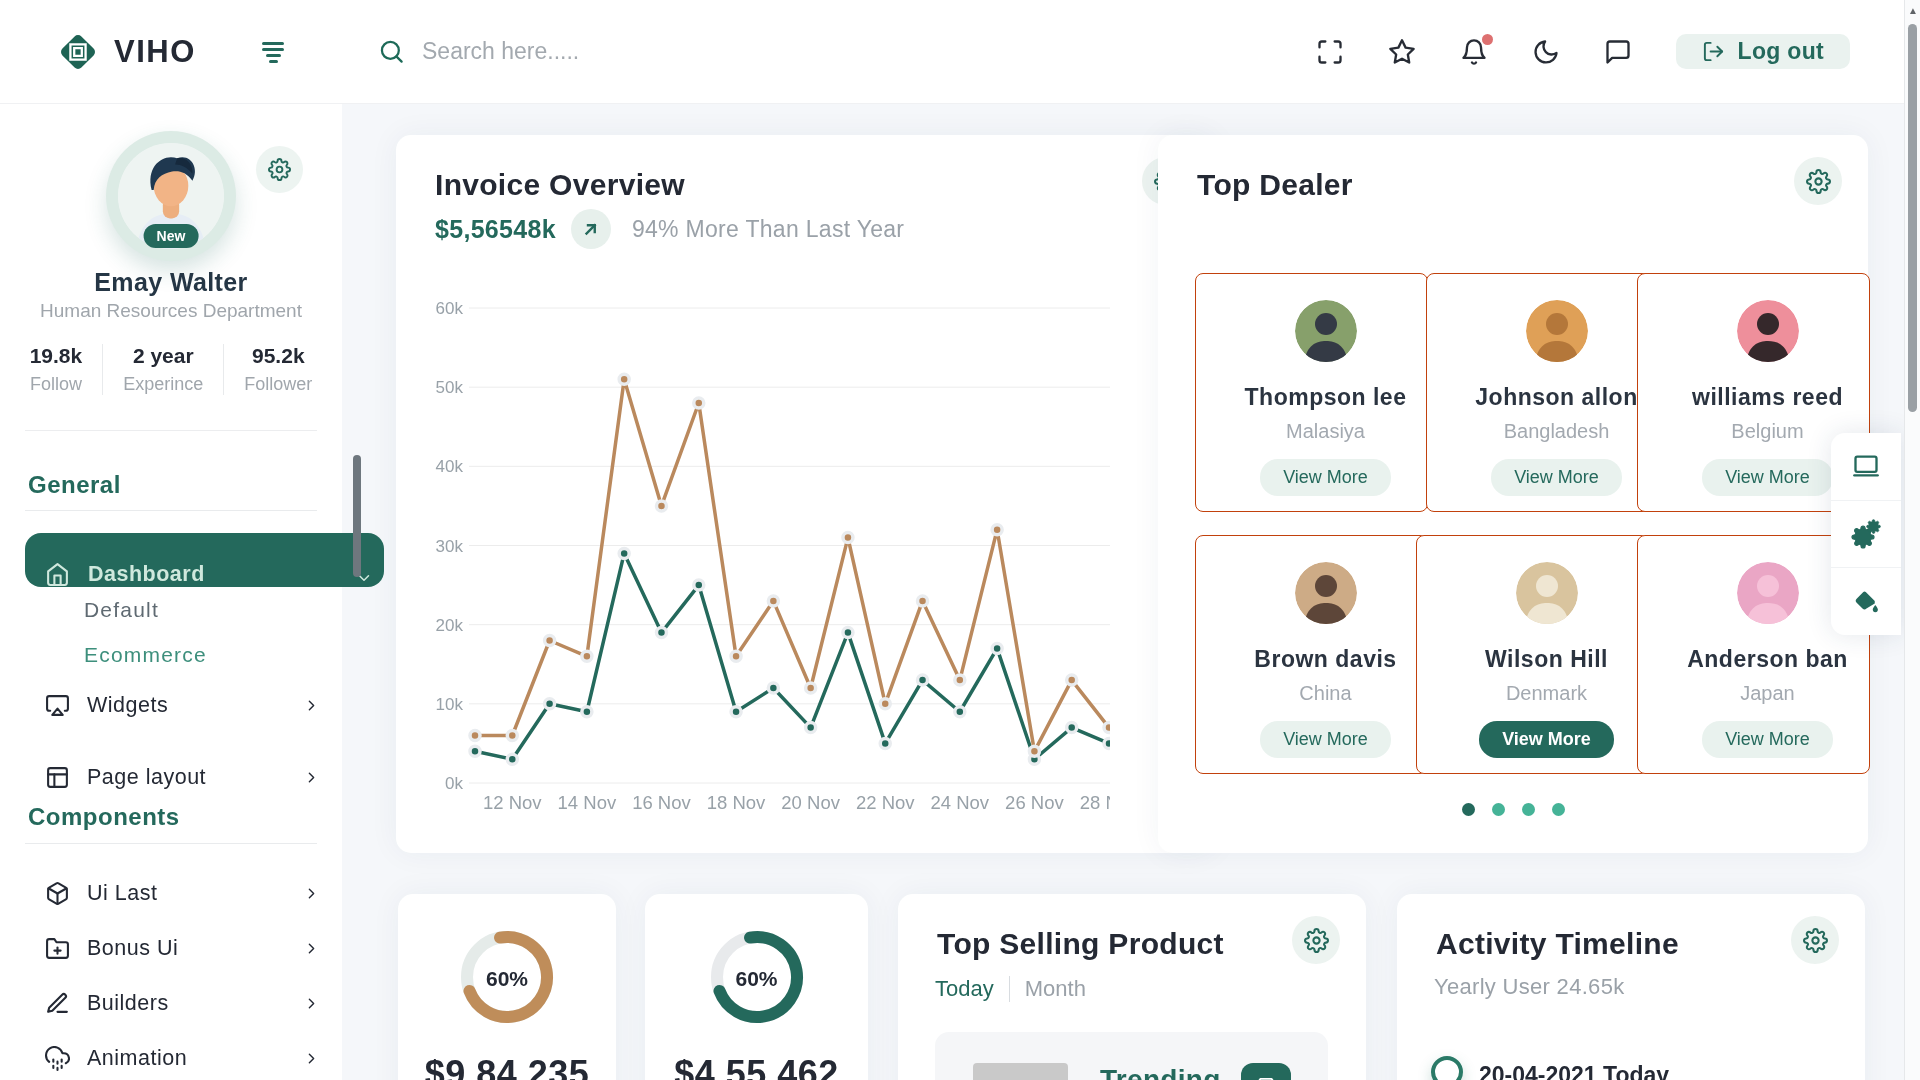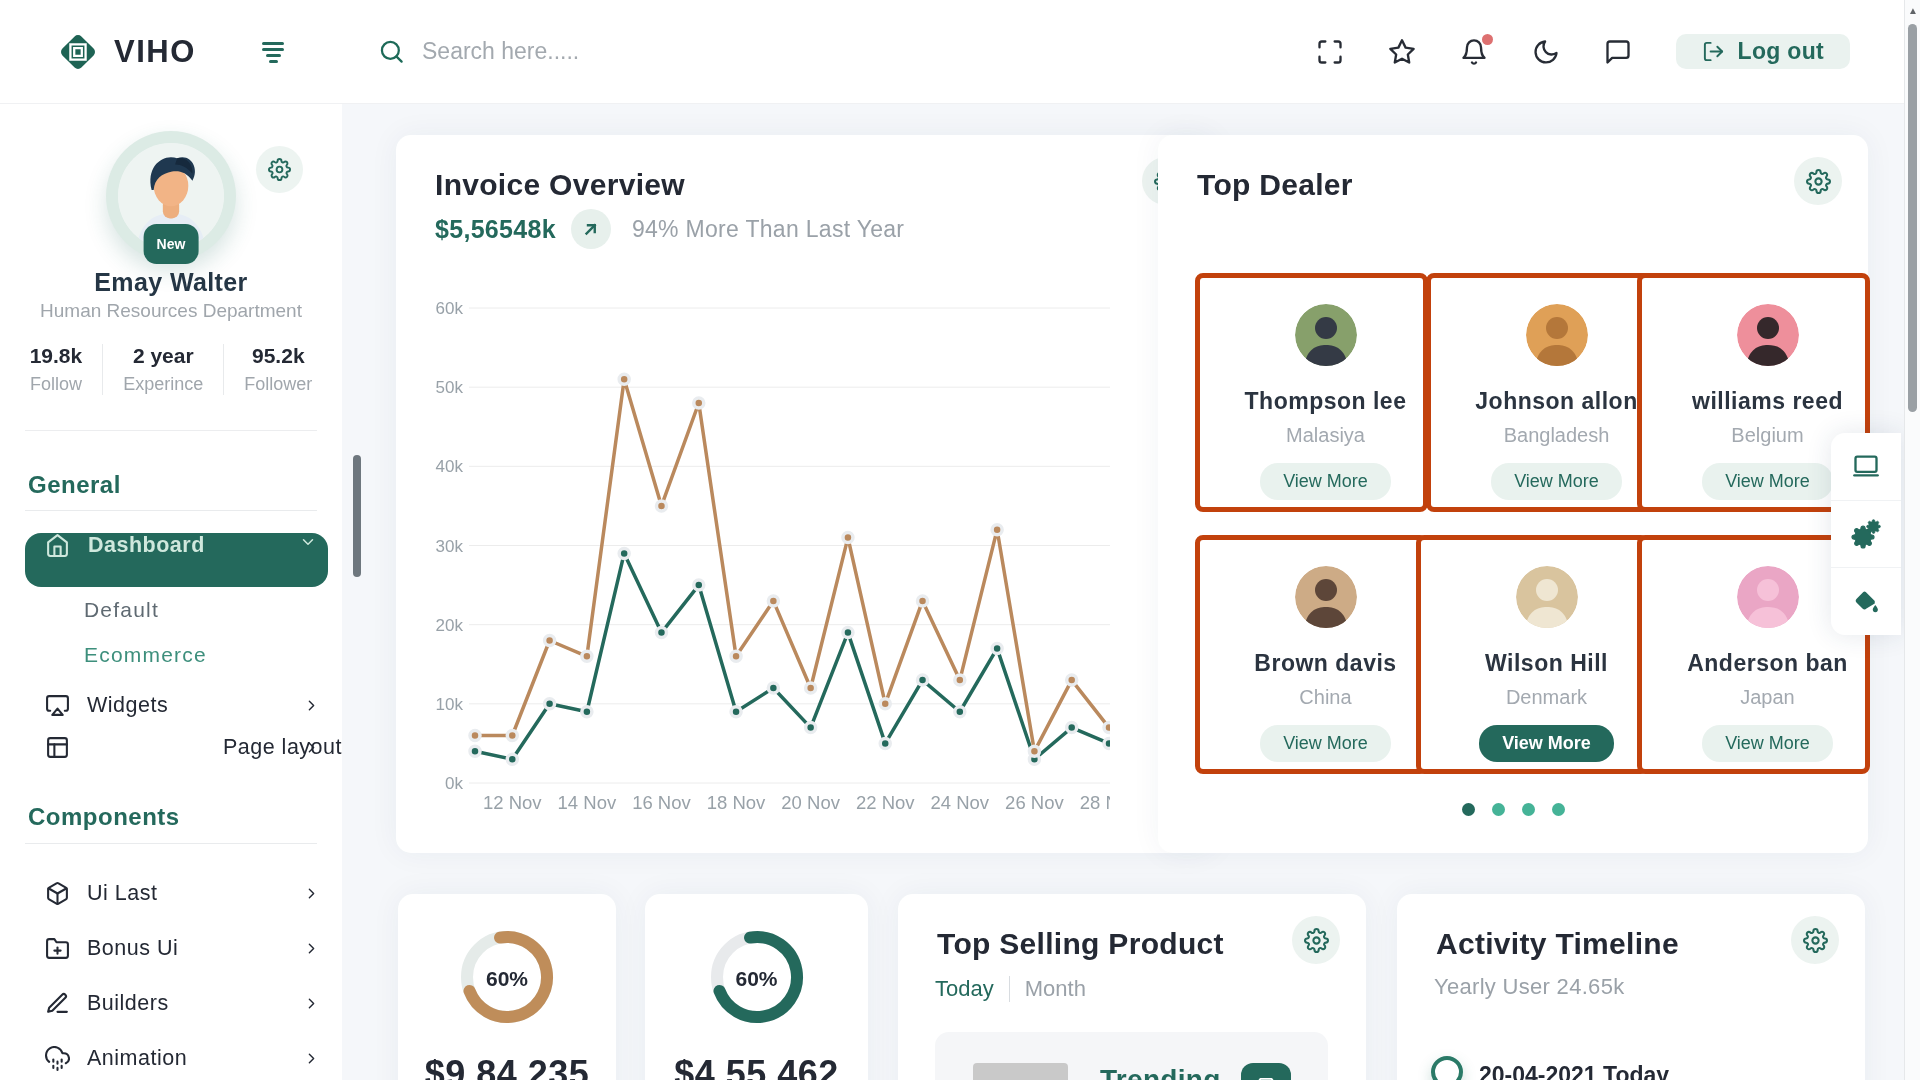--- a/index.html
+++ b/index.html
@@ -37,36 +37,36 @@
   .hamburger i:nth-child(1){ width:22px; } .hamburger i:nth-child(2){ width:22px; }
   .hamburger i:nth-child(3){ width:15px; } .hamburger i:nth-child(4){ width:9px; }
 
   .profile-gear { position:absolute; left:256px; top:146px; width:47px; height:47px; border-radius:50%;
     background:#edf4f1; border:none; cursor:pointer; display:flex; align-items:center; justify-content:center; }
   .profile-gear .ic { width:23px; height:23px; color:#24695c; }
   .avatar-outer { position:absolute; left:106px; top:131px; width:130px; height:130px; border-radius:50%;
     background:#dcebe5; display:flex; align-items:center; justify-content:center; box-shadow:0 10px 22px rgba(36,105,92,.18); }
   .avatar-inner { width:106px; height:106px; border-radius:50%; overflow:hidden; background:#eef4f2; }
   .new-badge { position:absolute; left:50%; transform:translateX(-50%); top:224px; background:#24695c; color:#fff;
-    font-size:14px; font-weight:700; padding:12px 13px; border-radius:13px; z-index:2; }
+    font-size:14px; font-weight:700; padding:4px 13px; border-radius:13px; z-index:2; }
   .profile-name { position:absolute; top:268px; left:0; width:342px; text-align:center; font-size:25px;
     font-weight:700; color:#253645; letter-spacing:.4px; }
   .profile-dept { position:absolute; top:300px; left:0; width:342px; text-align:center; font-size:19px; color:#a0a6ac; }
   .stats-row { position:absolute; top:344px; left:0; width:342px; display:flex; justify-content:center; }
   .stat-item { text-align:center; padding:0 20px; }
   .stat-item + .stat-item { border-left:1px solid #e8eaec; }
   .stat-value { font-size:21px; font-weight:700; color:#242934; }
   .stat-label { font-size:18px; color:#a0a6ac; margin-top:6px; }
   .profile-divider { position:absolute; top:430px; left:25px; right:25px; border-top:1px solid #ecedef; }
 
   .nav { position:absolute; top:455px; left:0; width:342px; }
   .nav-heading { position:absolute; left:28px; font-size:24px; font-weight:700; color:#24695c; letter-spacing:.5px; }
   .nav-divider { position:absolute; left:25px; right:25px; border-top:1px solid #e9ebed; }
-  .menu-pill { position:absolute; left:25px; top:78px; width:303px; height:54px; background:#24695c; border-radius:16px;
-    display:flex; align-items:flex-start; padding:0 11px 0 20px; cursor:pointer; }
+  .menu-pill { position:absolute; left:25px; top:78px; width:359px; height:54px; background:#24695c; border-radius:16px;
+    display:flex; align-items:flex-end; padding:0 11px 0 20px; cursor:pointer; }
   .menu-pill .ic { width:25px; height:25px; color:#cfe8dd; }
   .menu-pill-label { margin-left:18px; font-size:21.5px; font-weight:600; color:#cfe8dd; letter-spacing:.5px; }
   .menu-pill .chev { margin-left:auto; width:18px; height:18px; color:#cfe8dd; }
   .submenu-item { position:absolute; left:84px; font-size:21px; letter-spacing:1.2px; cursor:pointer; }
   .submenu-item.plain { color:#5f6a72; }
   .submenu-item.active { color:#3d8f7c; }
   .menu-row { position:absolute; left:0; width:342px; height:48px; display:flex; align-items:center;
     padding-left:45px; cursor:pointer; }
   .menu-row .ic { width:25px; height:25px; color:#242934; }
   .menu-row-label { margin-left:17px; font-size:21.5px; font-weight:500; color:#242934; letter-spacing:.5px; }
@@ -84,21 +84,21 @@
   .stat-line { position:absolute; left:39px; top:74px; display:flex; align-items:center; gap:15px; }
   .stat-amount { font-size:25px; font-weight:700; color:#24695c; letter-spacing:.3px; }
   .trend-circle { width:40px; height:40px; border-radius:50%; background:#e7f0ec; display:flex; align-items:center; justify-content:center; }
   .trend-circle .ic { width:18px; height:18px; color:#24695c; }
   .growth-note { font-size:23px; color:#9aa1a8; margin-left:6px; letter-spacing:.3px; }
 
   #card-invoice { left:54px; top:31px; width:820px; height:718px; }
   #invoice-chart { position:absolute; left:29px; top:160px; }
 
   #card-dealer { left:816px; top:31px; width:710px; height:718px; }
-  .dealer-card { position:absolute; width:233px; height:239px; border:5px solid #c2410c; border-radius:8px;
+  .dealer-card { position:absolute; width:233px; height:239px; border:1px solid #c2410c; border-radius:8px;
     background:#fff; text-align:center;padding-left:28px; }
   .dealer-avatar { width:62px; height:62px; border-radius:50%; overflow:hidden; margin:26px auto 0; }
   .dealer-name { margin-top:22px; font-size:23px; font-weight:700; color:#2b3440; letter-spacing:.5px; }
   .dealer-country { margin-top:9px; font-size:20px; color:#a3a9b0; }
   .view-more { display:inline-block; margin-top:16px; padding:8px 23px; border:none; border-radius:18px;
     background:#e9f2ee; color:#24695c; font-size:18px; font-weight:500; cursor:pointer; font-family:inherit; }
   .view-more.active { background:#24695c; color:#fff; font-weight:700; }
   .dots { position:absolute; left:0; width:710px; bottom:37px; display:flex; justify-content:center; gap:17px; }
   .dot { width:13px; height:13px; border-radius:50%; background:#45b397; cursor:pointer; }
   .dot.active { background:#24695c; }
@@ -239,21 +239,21 @@
               <polygon points="12 15 17 21 7 21 12 15"></polygon>
             </svg>
           </span>
         <span class="menu-row-label">Widgets</span>
         <span class="ic chev">
             <svg viewBox="0 0 24 24" fill="none" stroke="currentColor" stroke-width="2" stroke-linecap="round" stroke-linejoin="round">
               <polyline points="9 6 15 12 9 18"></polyline>
             </svg>
           </span>
       </div>
-      <div class="menu-row" style="top:268px;justify-content:space-between;">
+      <div class="menu-row" style="top:298px;">
         <span class="ic">
             <svg viewBox="0 0 24 24" fill="none" stroke="currentColor" stroke-width="2" stroke-linecap="round" stroke-linejoin="round">
               <rect x="3" y="3" width="18" height="18" rx="2"></rect>
               <line x1="3" y1="9" x2="21" y2="9"></line>
               <line x1="9" y1="21" x2="9" y2="9"></line>
             </svg>
           </span>
         <span class="menu-row-label">Page layout</span>
         <span class="ic chev">
             <svg viewBox="0 0 24 24" fill="none" stroke="currentColor" stroke-width="2" stroke-linecap="round" stroke-linejoin="round">

